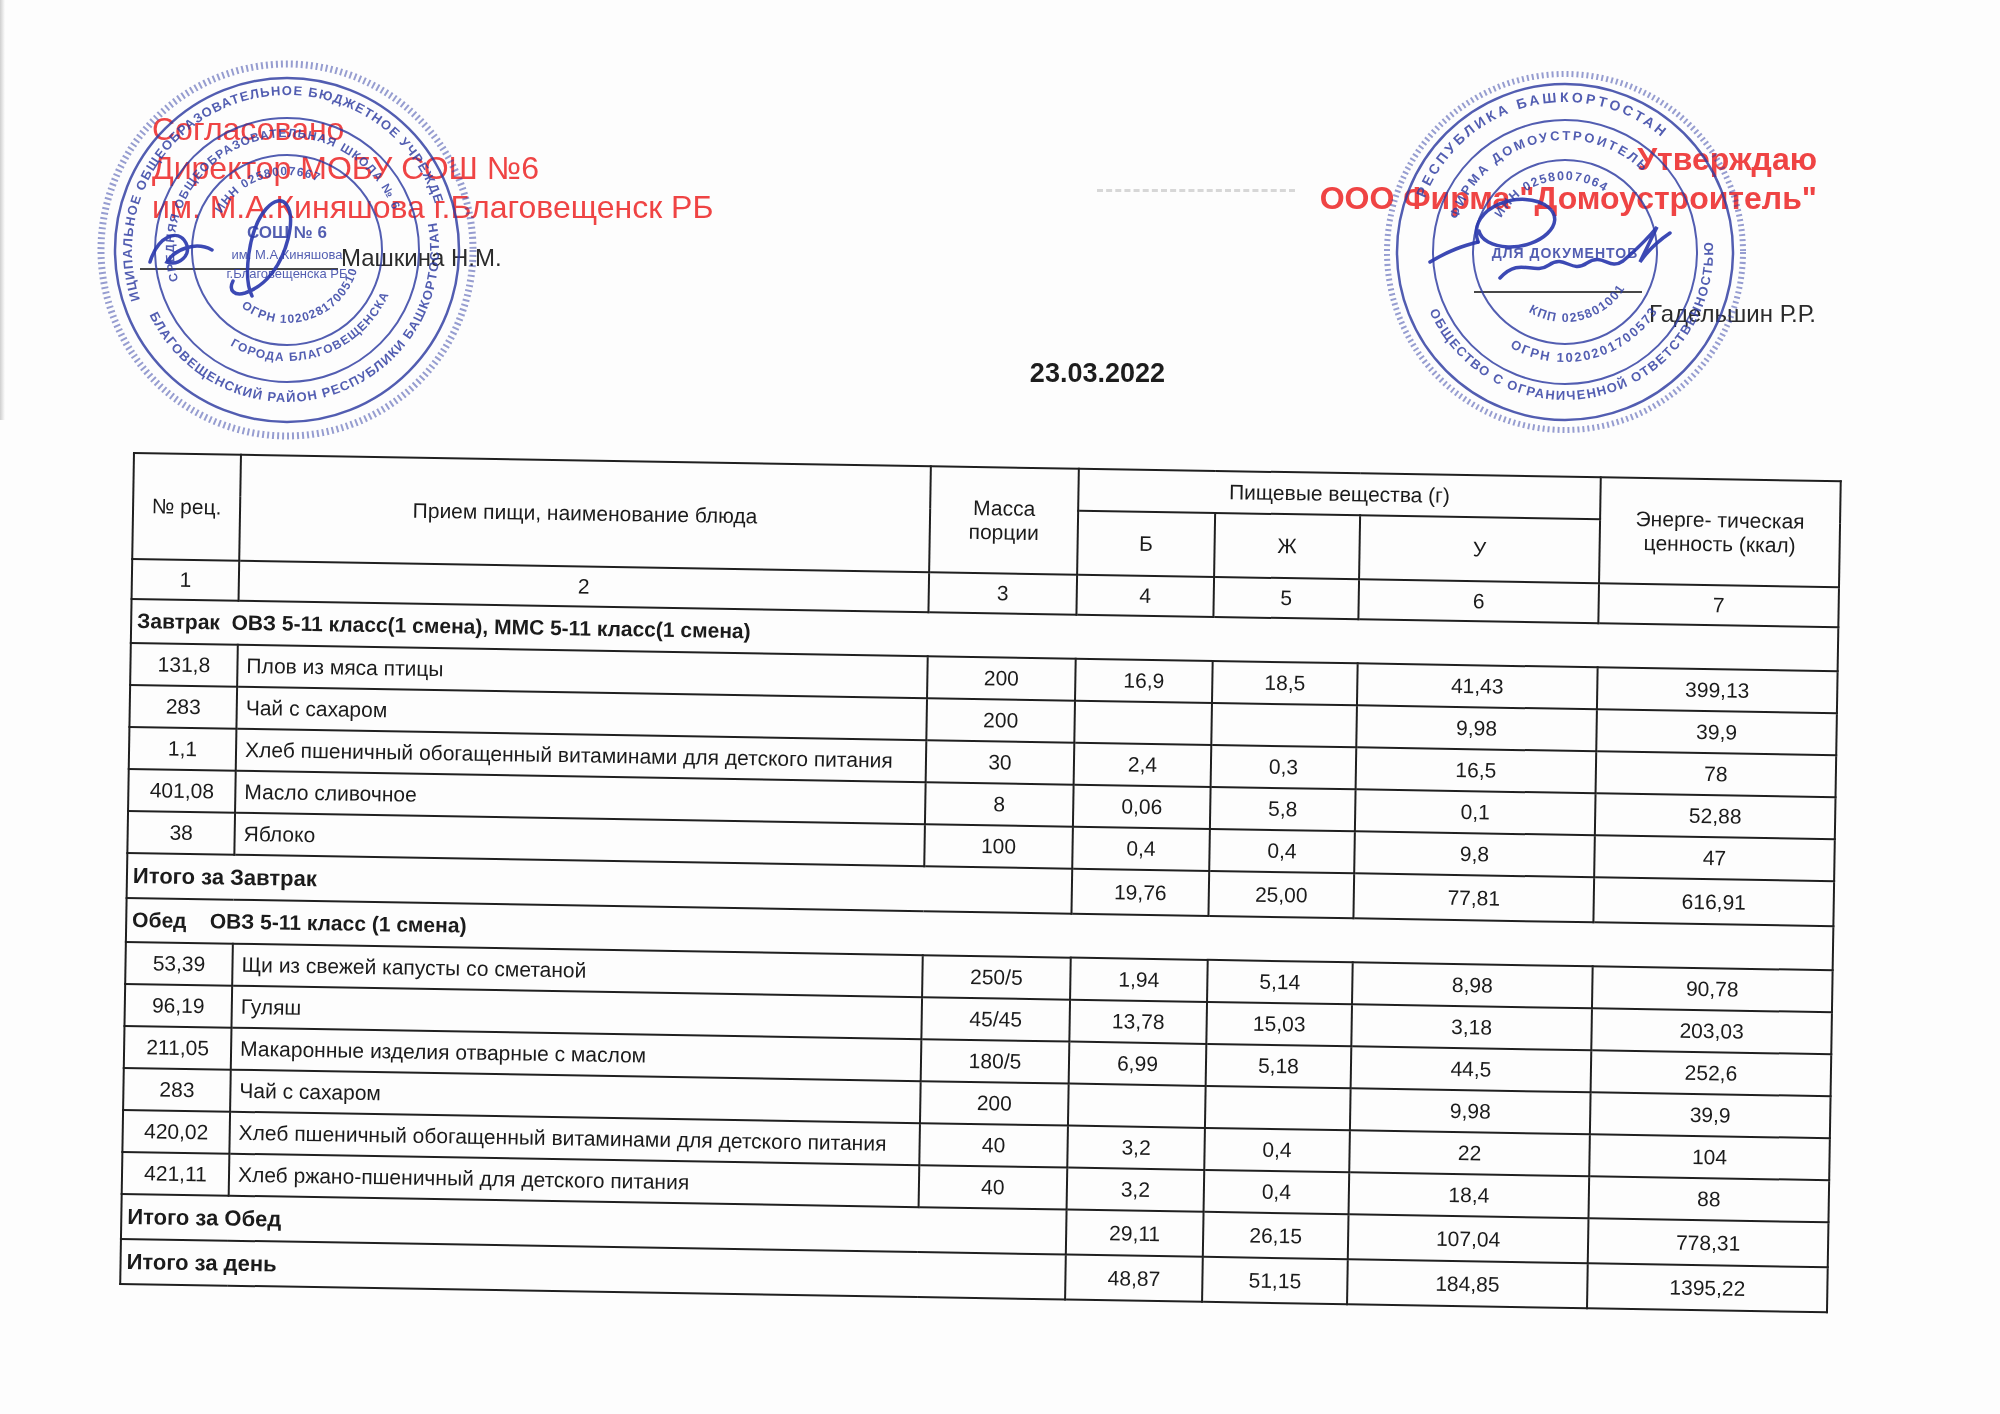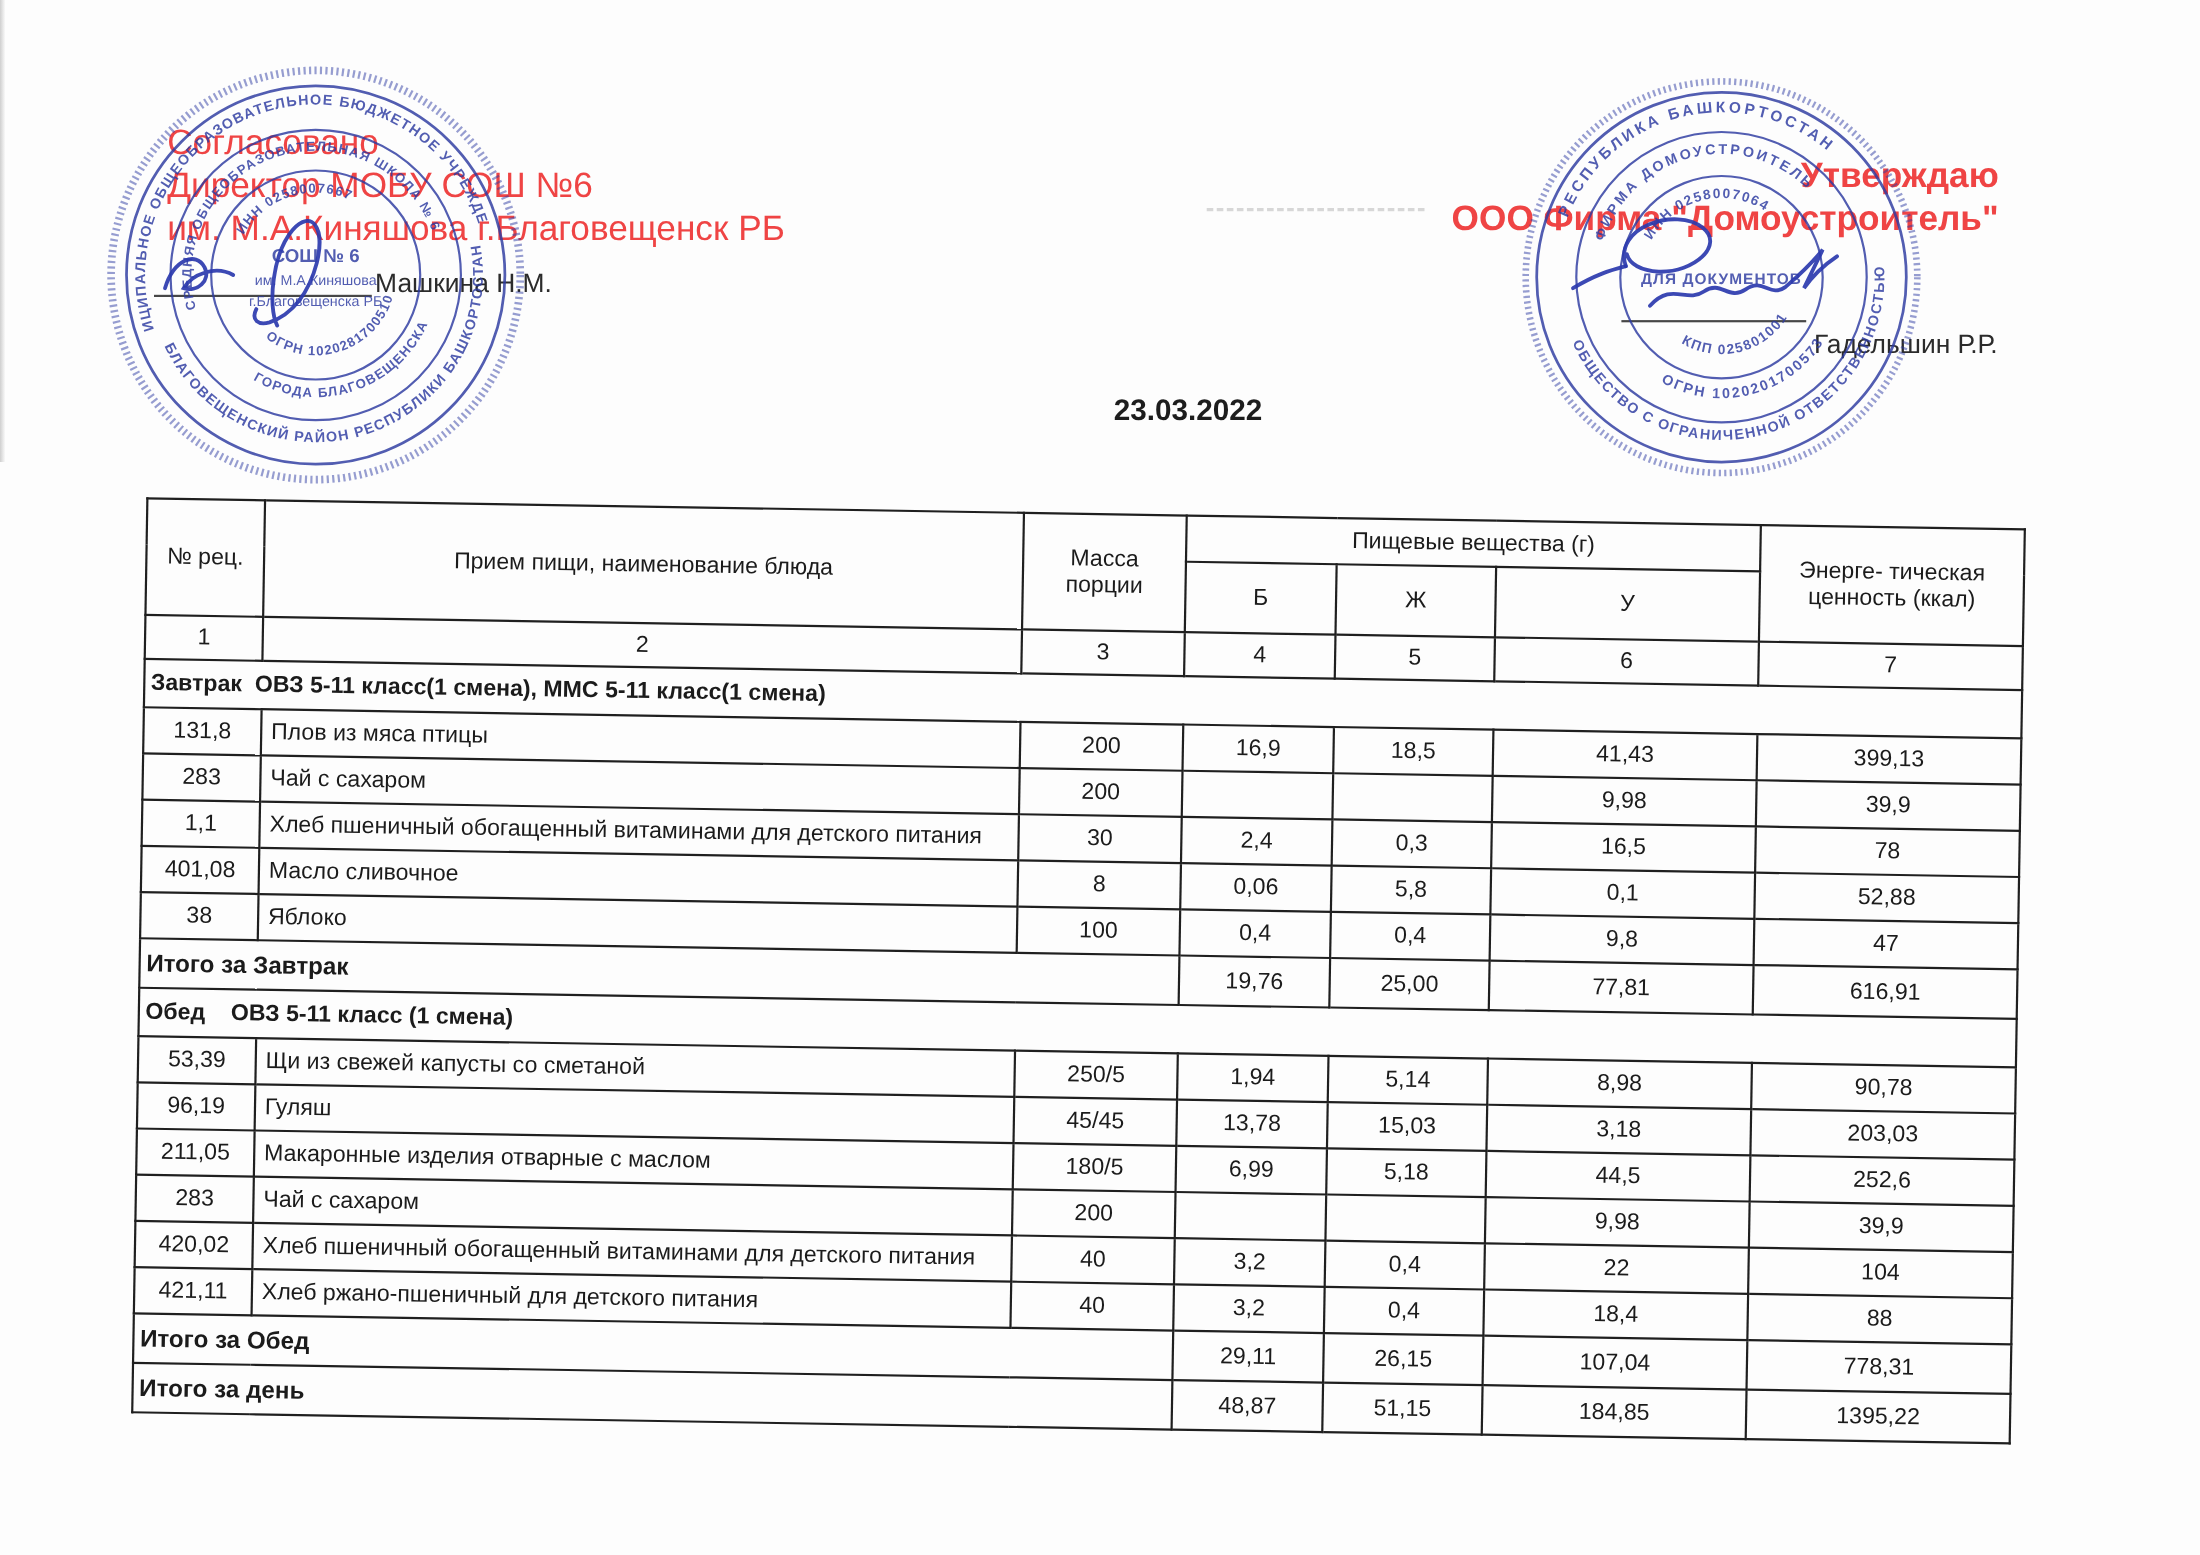--- a/index.html
+++ b/index.html
@@ -6,21 +6,21 @@
   .page{
     position:relative; width:2000px; height:1414px; overflow:hidden;
     background:#fdfdfd; font-family:"Liberation Sans", sans-serif; color:#222;
   }
   .edge-shadow{position:absolute;left:0;top:0;width:5px;height:420px;
     background:linear-gradient(to right,#cfcfcf,rgba(255,255,255,0));}
   .txt-block{position:absolute; font-size:32px; line-height:39px; color:#ef4444;}
   .txt-block.right{text-align:right;}
   .signer{position:absolute; font-size:24px; color:#2b2b2b;}
   .sig-underline{position:absolute; height:2px; background:#474747;}
-  .doc-date{position:absolute; left:995px; top:358px; width:170px; text-align:center;
+  .doc-date{position:absolute; left:995px; top:358px; width:170px; text-align:right;
     font-size:27px; font-weight:bold; color:#1d1d1d;}
   .artifact-line{position:absolute; left:1097px; top:189px; width:198px;
     border-top:3px dashed #c3c3c3; opacity:.65;}
 
   .stamp{position:absolute; opacity:.82;}
   .stamp text{fill:#2d3ba1;}
   .stamp circle{stroke:#2d3ba1; fill:none;}
 
   .sig-svg{position:absolute; left:0; top:0; width:2000px; height:1414px; pointer-events:none;}
   .sig-svg path{fill:none; stroke:#2b3aae; stroke-width:3.5; stroke-linecap:round; opacity:.92;}

